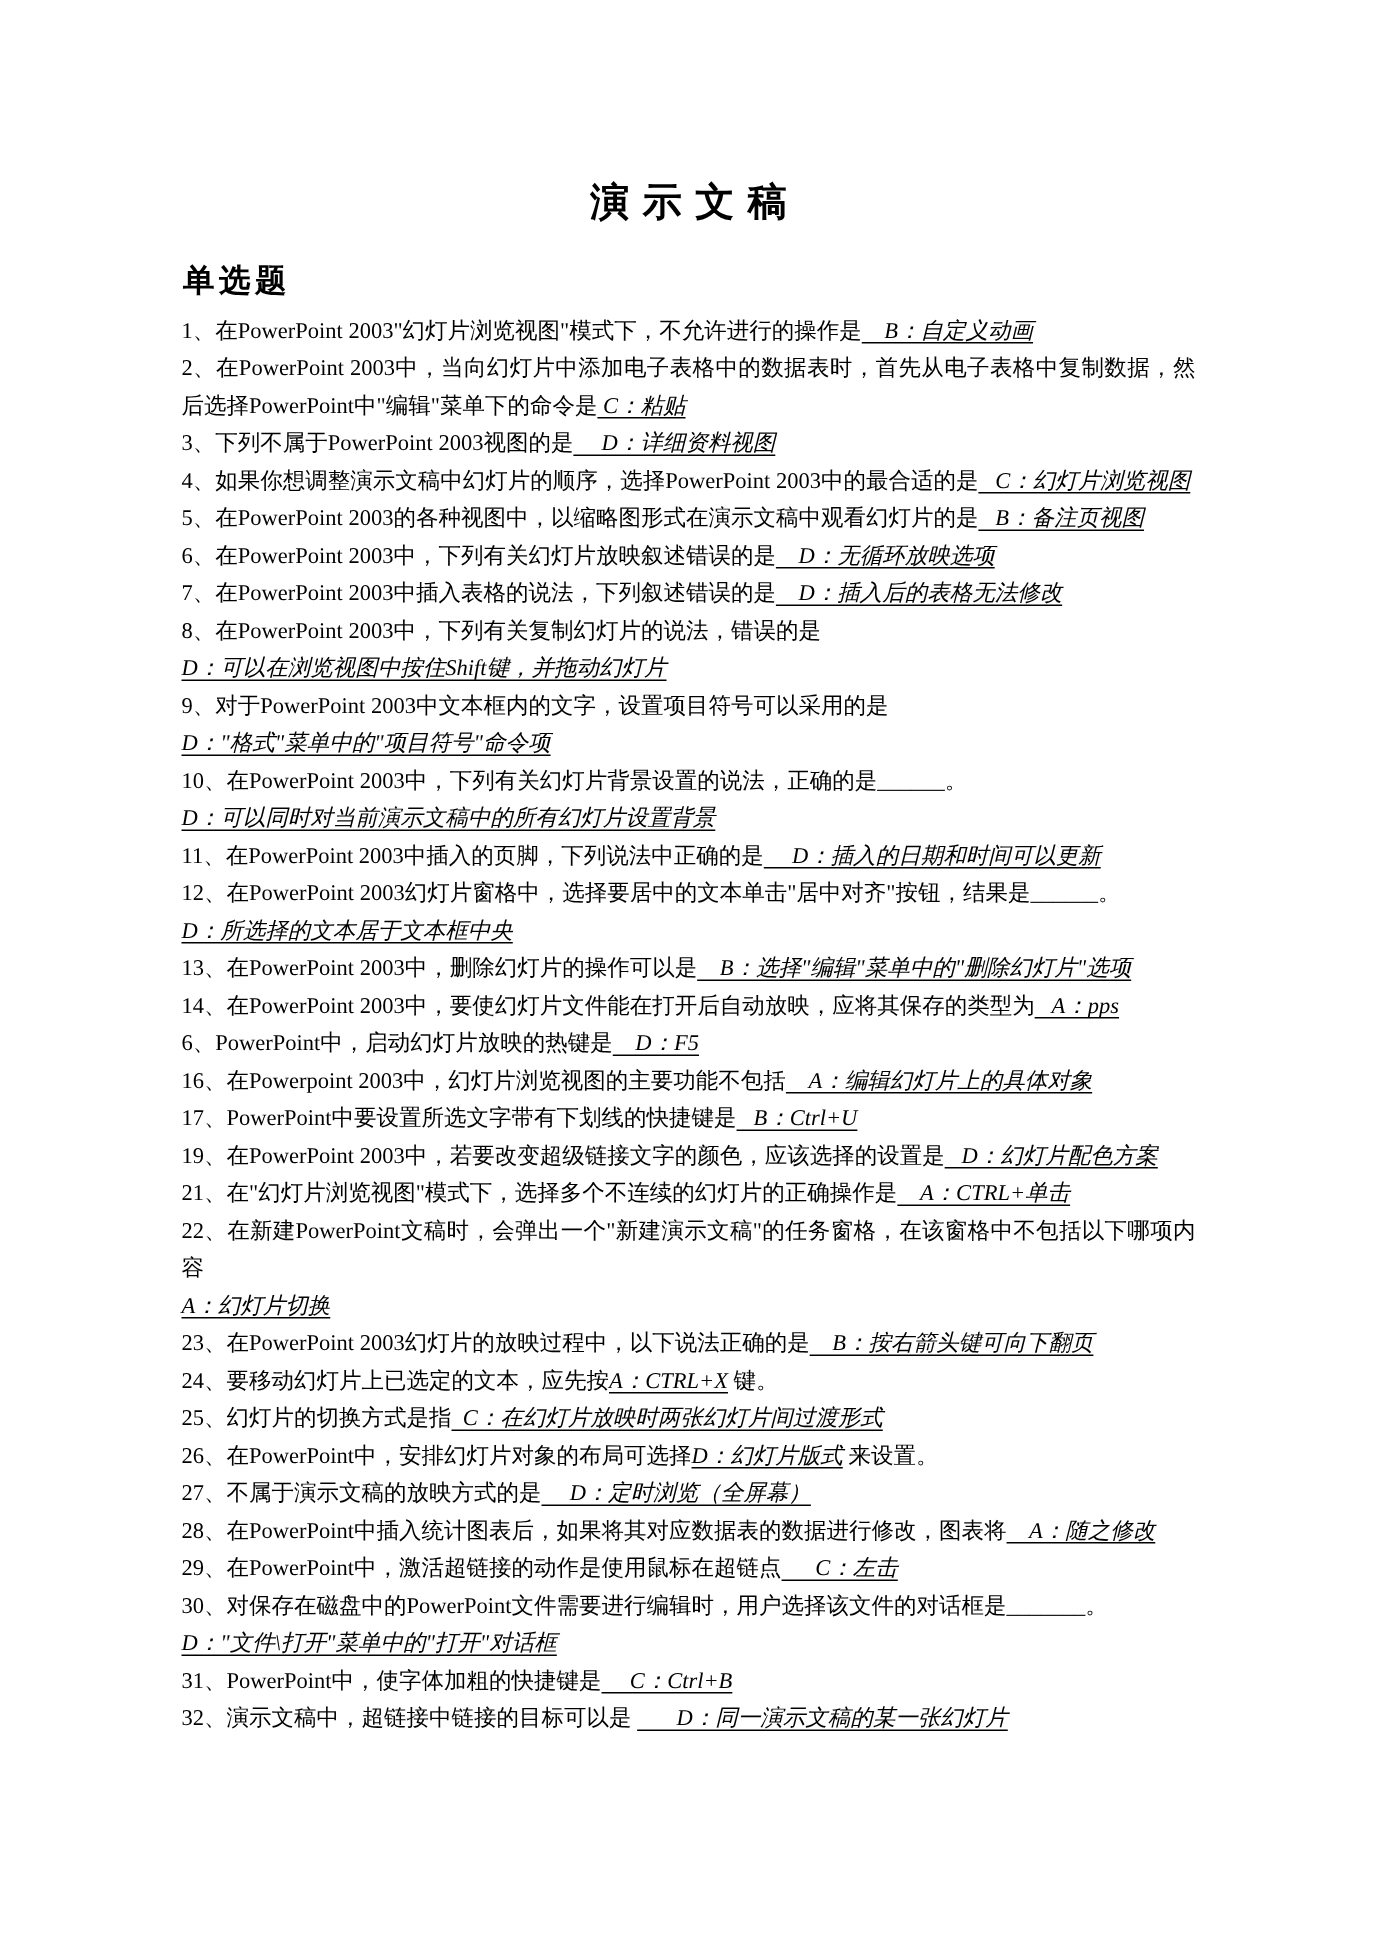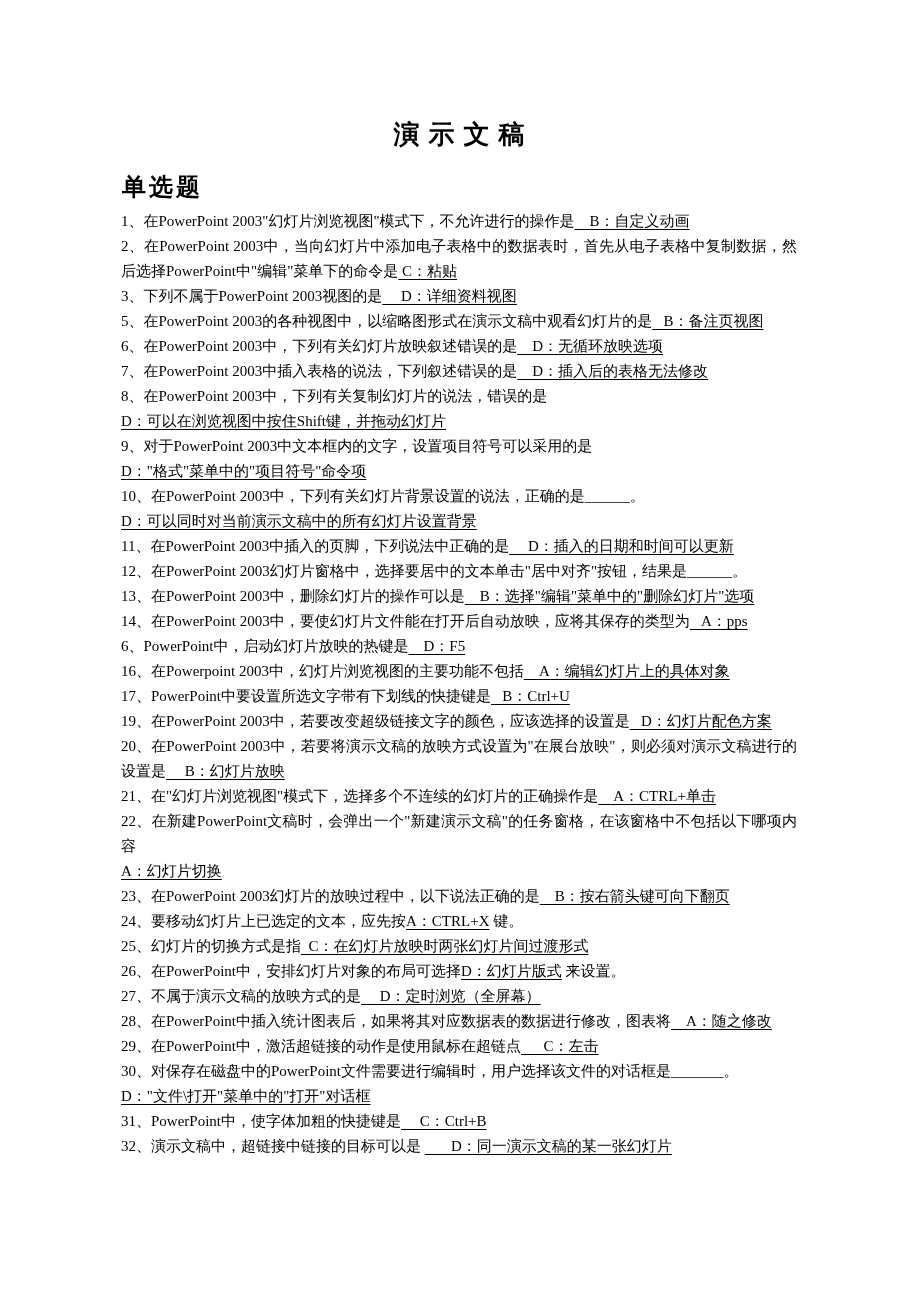--- a/index.html
+++ b/index.html
@@ -24,21 +24,21 @@
   .doc-title {
     font-size: 26px;
     font-weight: bold;
     text-align: center;
     letter-spacing: 9px;
     padding-left: 9px; 
     margin: 0;
     line-height: 28px;
   }
   .section-heading {
-    font-size: 24px;
+    font-size: 21px;
     font-weight: bold;
     letter-spacing: 3px;
     margin: 26px 0 10px 1px;
     line-height: 24px;
   }
   .question-list {
     margin-top: 8px;
   }
   .q {
     margin: 0;
@@ -47,53 +47,54 @@
     text-align: justify;
   }
   .qt {
     white-space: pre-wrap;
   }
   .ans {
     white-space: pre-wrap;
     text-decoration: underline;
     text-decoration-thickness: 1px;
     text-underline-offset: 3px;
+    font-style: italic;
   }
   .block-ans {
     display: block;
   }
   .suf {
     white-space: pre-wrap;
   }
 </style>
 </head>
 <body>
 
 <div class="page">
   <h1 class="doc-title">演示文稿</h1>
   <h2 class="section-heading">单选题</h2>
   <div class="question-list">
       <p class="q"><span class="qt">1、在PowerPoint 2003"幻灯片浏览视图"模式下，不允许进行的操作是</span><span class="ans">    B：自定义动画</span></p>
       <p class="q"><span class="qt">2、在PowerPoint 2003中，当向幻灯片中添加电子表格中的数据表时，首先从电子表格中复制数据，然后选择PowerPoint中"编辑"菜单下的命令是</span><span class="ans"> C：粘贴</span></p>
       <p class="q"><span class="qt">3、下列不属于PowerPoint 2003视图的是</span><span class="ans">     D：详细资料视图</span></p>
+      <p class="q"><span class="qt">4、如果你想调整演示文稿中幻灯片的顺序，选择PowerPoint 2003中的最合适的是</span><span class="ans">   C：幻灯片浏览视图</span></p>
       <p class="q"><span class="qt">5、在PowerPoint 2003的各种视图中，以缩略图形式在演示文稿中观看幻灯片的是</span><span class="ans">   B：备注页视图</span></p>
       <p class="q"><span class="qt">6、在PowerPoint 2003中，下列有关幻灯片放映叙述错误的是</span><span class="ans">    D：无循环放映选项</span></p>
       <p class="q"><span class="qt">7、在PowerPoint 2003中插入表格的说法，下列叙述错误的是</span><span class="ans">    D：插入后的表格无法修改</span></p>
       <p class="q"><span class="qt">8、在PowerPoint 2003中，下列有关复制幻灯片的说法，错误的是</span><span class="block-ans"><span class="ans">D：可以在浏览视图中按住Shift键，并拖动幻灯片</span></span></p>
       <p class="q"><span class="qt">9、对于PowerPoint 2003中文本框内的文字，设置项目符号可以采用的是</span><span class="block-ans"><span class="ans">D："格式"菜单中的"项目符号"命令项</span></span></p>
       <p class="q"><span class="qt">10、在PowerPoint 2003中，下列有关幻灯片背景设置的说法，正确的是______。</span><span class="block-ans"><span class="ans">D：可以同时对当前演示文稿中的所有幻灯片设置背景</span></span></p>
       <p class="q"><span class="qt">11、在PowerPoint 2003中插入的页脚，下列说法中正确的是</span><span class="ans">     D：插入的日期和时间可以更新</span></p>
-      <p class="q"><span class="qt">12、在PowerPoint 2003幻灯片窗格中，选择要居中的文本单击"居中对齐"按钮，结果是______。</span></p>
+      <p class="q"><span class="qt">12、在PowerPoint 2003幻灯片窗格中，选择要居中的文本单击"居中对齐"按钮，结果是______。</span><span class="block-ans"><span class="ans">D：所选择的文本居于文本框中央</span></span></p>
       <p class="q"><span class="qt">13、在PowerPoint 2003中，删除幻灯片的操作可以是</span><span class="ans">    B：选择"编辑"菜单中的"删除幻灯片"选项</span></p>
       <p class="q"><span class="qt">14、在PowerPoint 2003中，要使幻灯片文件能在打开后自动放映，应将其保存的类型为</span><span class="ans">   A：pps</span></p>
       <p class="q"><span class="qt">6、PowerPoint中，启动幻灯片放映的热键是</span><span class="ans">    D：F5</span></p>
       <p class="q"><span class="qt">16、在Powerpoint 2003中，幻灯片浏览视图的主要功能不包括</span><span class="ans">    A：编辑幻灯片上的具体对象</span></p>
       <p class="q"><span class="qt">17、PowerPoint中要设置所选文字带有下划线的快捷键是</span><span class="ans">   B：Ctrl+U</span></p>
       <p class="q"><span class="qt">19、在PowerPoint 2003中，若要改变超级链接文字的颜色，应该选择的设置是</span><span class="ans">   D：幻灯片配色方案</span></p>
-      <p class="q"><span class="qt">20、在PowerPoint 2003中，若要将演示文稿的放映方式设置为"在展台放映"，则必须对演示文稿进行的设置是</span><span class="ans">     B：幻灯片放映</span></p>
       <p class="q"><span class="qt">21、在"幻灯片浏览视图"模式下，选择多个不连续的幻灯片的正确操作是</span><span class="ans">    A：CTRL+单击</span></p>
       <p class="q"><span class="qt">22、在新建PowerPoint文稿时，会弹出一个"新建演示文稿"的任务窗格，在该窗格中不包括以下哪项内容</span><span class="block-ans"><span class="ans">A：幻灯片切换</span></span></p>
       <p class="q"><span class="qt">23、在PowerPoint 2003幻灯片的放映过程中，以下说法正确的是</span><span class="ans">    B：按右箭头键可向下翻页</span></p>
       <p class="q"><span class="qt">24、要移动幻灯片上已选定的文本，应先按</span><span class="ans">A：CTRL+X</span><span class="suf"> 键。</span></p>
       <p class="q"><span class="qt">25、幻灯片的切换方式是指</span><span class="ans">  C：在幻灯片放映时两张幻灯片间过渡形式</span></p>
       <p class="q"><span class="qt">26、在PowerPoint中，安排幻灯片对象的布局可选择</span><span class="ans">D：幻灯片版式</span><span class="suf"> 来设置。</span></p>
       <p class="q"><span class="qt">27、不属于演示文稿的放映方式的是</span><span class="ans">     D：定时浏览（全屏幕）</span></p>
       <p class="q"><span class="qt">28、在PowerPoint中插入统计图表后，如果将其对应数据表的数据进行修改，图表将</span><span class="ans">    A：随之修改</span></p>
       <p class="q"><span class="qt">29、在PowerPoint中，激活超链接的动作是使用鼠标在超链点</span><span class="ans">      C：左击</span></p>
       <p class="q"><span class="qt">30、对保存在磁盘中的PowerPoint文件需要进行编辑时，用户选择该文件的对话框是_______。</span><span class="block-ans"><span class="ans">D："文件\打开"菜单中的"打开"对话框</span></span></p>

